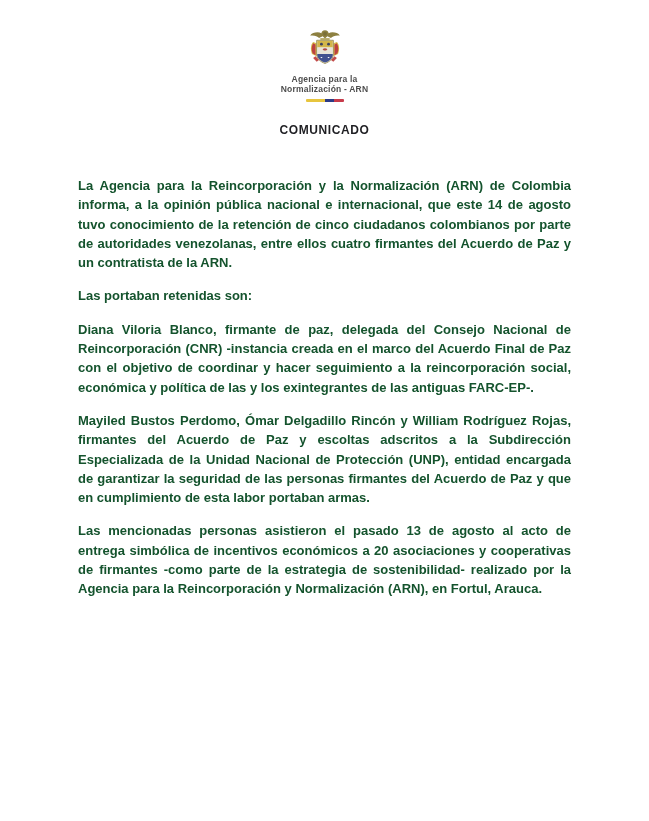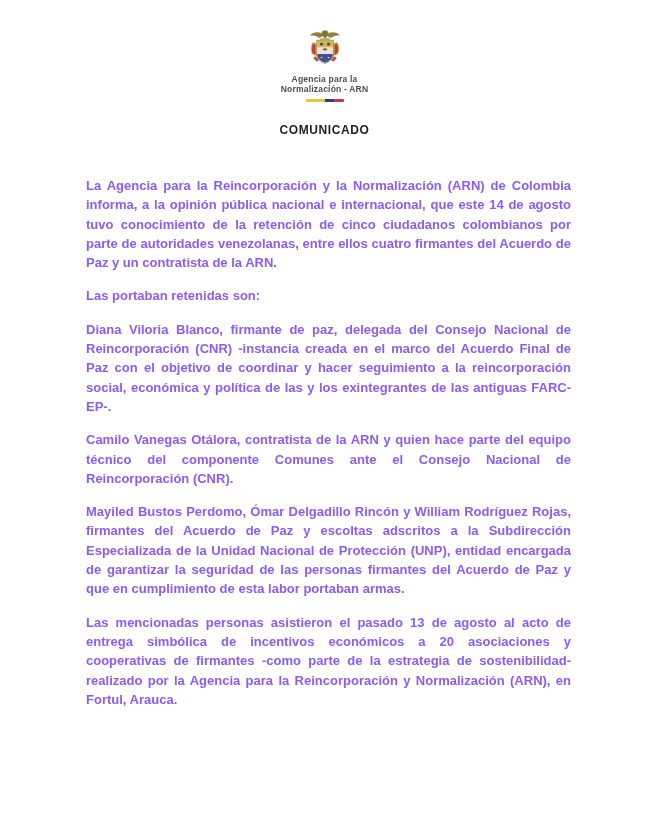--- a/index.html
+++ b/index.html
@@ -20,23 +20,23 @@
   .flag-bar .seg-blue{flex:0 0 25%;background:#2c3a86;}
   .flag-bar .seg-red{flex:0 0 25%;background:#c73a4a;}
 
   
   .doc-title{margin-top:21px;text-align:center;font-size:12px;font-weight:700;
     color:#1f1f23;letter-spacing:.6px;}
 
   
   .doc-body{width:493px;margin:0 auto;padding-top:39px;}
   .doc-body p{
-    margin:0 0 14px 8px;
+    margin:0 0 14px 0;
     font-size:13px;line-height:19.3px;font-weight:700;
-    color:#8b5cf6;text-align:justify;text-justify:inter-word;
+    color:#14532d;text-align:justify;text-justify:inter-word;
   }
   .doc-body p:last-child{margin-bottom:0;}
 </style>
 </head>
 <body>
 
 <div class="page">
 
   <div class="header">
 
@@ -78,18 +78,17 @@
       <span class="seg-red"></span>
     </div>
   </div>
 
   <div class="doc-title">COMUNICADO</div>
 
   <div class="doc-body">
     <p>La Agencia para la Reincorporación y la Normalización (ARN) de Colombia informa, a la opinión pública nacional e internacional, que este 14 de agosto tuvo conocimiento de la retención de cinco ciudadanos colombianos por parte de autoridades venezolanas, entre ellos cuatro firmantes del Acuerdo de Paz y un contratista de la ARN.</p>
     <p>Las portaban retenidas son:</p>
     <p>Diana Viloria Blanco, firmante de paz, delegada del Consejo Nacional de Reincorporación (CNR) -instancia creada en el marco del Acuerdo Final de Paz con el objetivo de coordinar y hacer seguimiento a la reincorporación social, económica y política de las y los exintegrantes de las antiguas FARC-EP-.</p>
-    <p>Camilo Vanegas Otálora, contratista de la ARN y quien hace parte del equipo técnico del componente Comunes ante el Consejo Nacional de Reincorporación (CNR).</p>
     <p>Mayiled Bustos Perdomo, Ómar Delgadillo Rincón y William Rodríguez Rojas, firmantes del Acuerdo de Paz y escoltas adscritos a la Subdirección Especializada de la Unidad Nacional de Protección (UNP), entidad encargada de garantizar la seguridad de las personas firmantes del Acuerdo de Paz y que en cumplimiento de esta labor portaban armas.</p>
     <p>Las mencionadas personas asistieron el pasado 13 de agosto al acto de entrega simbólica de incentivos económicos a 20 asociaciones y cooperativas de firmantes -como parte de la estrategia de sostenibilidad- realizado por la Agencia para la Reincorporación y Normalización (ARN), en Fortul, Arauca.</p>
   </div>
 
 </div>
 
 </body></html>

